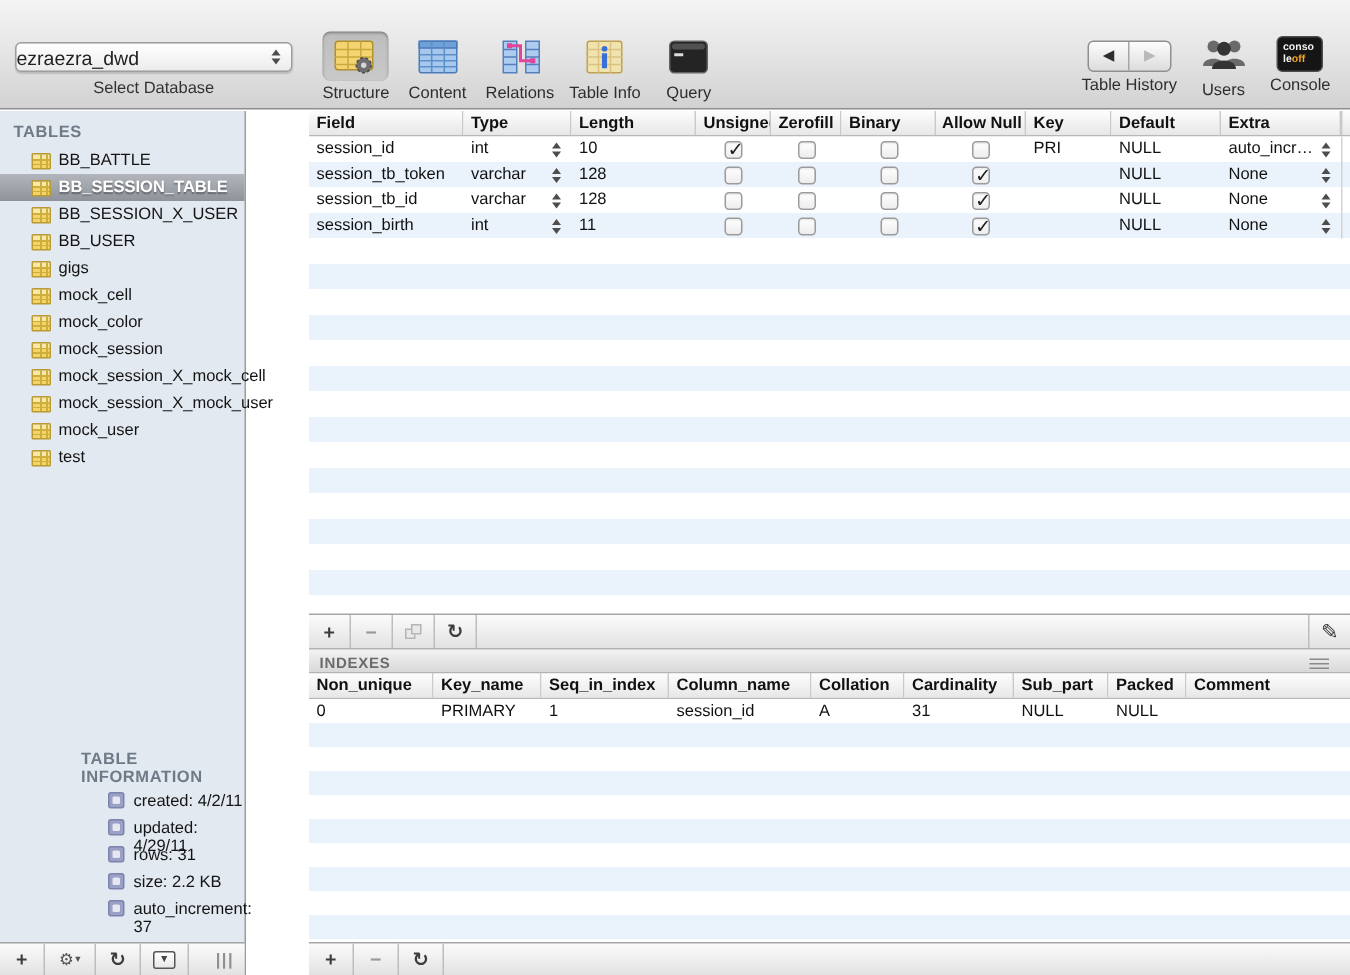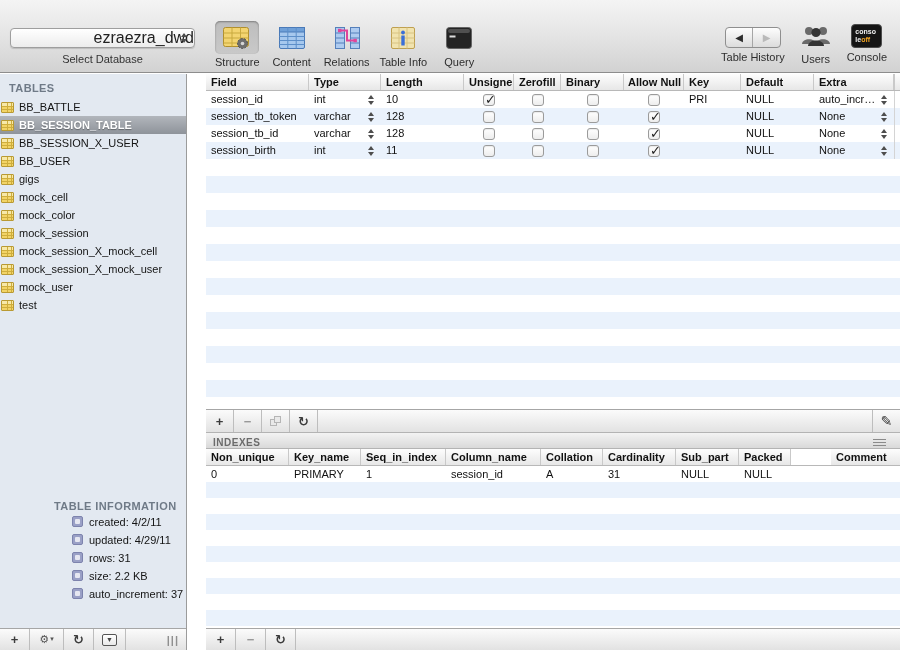--- a/index.html
+++ b/index.html
@@ -34,21 +34,21 @@
   }
 
   
   .db-area { position:absolute; top:22px; left:0; width:205px; }
   .db-select {
     margin:6px 10px 0 10px; height:20px; border:1px solid #9e9e9e; border-radius:4px;
     background:linear-gradient(#ffffff,#ececec);
     box-shadow:0 1px 1px rgba(0,0,0,.15);
     display:flex; align-items:center; position:relative;
   }
-  .db-select .db-value { flex:1; text-align:right; font-size:16px; color:#222; }
+  .db-select .db-value { flex:1; text-align:left; font-size:13px; color:#222; }
   .db-select .stepper { position:absolute; right:7px; top:4px; }
   .db-caption { text-align:center; margin-top:5px; font-size:11px; color:#333; }
 
   .stepper { display:inline-flex; flex-direction:column; gap:2px; align-items:center; }
   .stepper .up { width:0; height:0; border-left:3px solid transparent; border-right:3px solid transparent; border-bottom:4px solid #4d4d4d; }
   .stepper .dn { width:0; height:0; border-left:3px solid transparent; border-right:3px solid transparent; border-top:4px solid #4d4d4d; }
 
   
   .tabs { position:absolute; top:21px; left:210px; display:flex; align-items:flex-start; }
   .tab { display:flex; flex-direction:column; align-items:center; padding:0 5px; cursor:default; }
@@ -76,28 +76,28 @@
   .console-ic {
     width:31px; height:24px; margin-top:3px; background:#151515; border-radius:4px;
     border:1px solid #4c4c4c; color:#f2f2f2;
     font-size:7px; font-weight:bold; line-height:8px; padding:3px 0 0 3px;
     letter-spacing:0; font-family:"Liberation Sans",sans-serif;
   }
   .console-ic .off { color:#f5a623; }
 
   
   .sidebar {
-    position:absolute; top:74px; left:0; width:187px; bottom:0;
+    position:absolute; top:74px; left:0; width:164px; bottom:0;
     background:#e3e9f1; border-right:1px solid #9b9b9b;
   }
   .side-header {
     padding:8px 0 4px 9px; font-size:11px; font-weight:bold;
     color:#6f7a87; letter-spacing:.4px;
   }
-  .side-row { height:18px; display:flex; align-items:center; padding-left:1px; color:#141414; white-space:nowrap; }
+  .side-row { height:18px; display:flex; align-items:center; padding-left:21px; color:#141414; white-space:nowrap; }
   .side-row .side-label { margin-left:5px; font-size:11px; }
   .side-row.selected {
     background:linear-gradient(#b2b6bc,#8e939a);
     color:#fff; font-weight:bold; text-shadow:0 1px 1px rgba(0,0,0,.35);
   }
   .tbl-icon {
     width:13px; height:11px; flex:0 0 13px; border:1px solid #b99a33; border-radius:1px;
     background:
       linear-gradient(to right, transparent 5px, #cfae3d 5px, #cfae3d 6px, transparent 6px, transparent 9px, #cfae3d 9px, #cfae3d 10px, transparent 10px),
       linear-gradient(to bottom, #f7e9a9 0 3px, #cfae3d 3px 4px, #f2d467 4px 6px, #cfae3d 6px 7px, #f2d467 7px 100%);
@@ -202,21 +202,21 @@
     position:absolute; top:17px; left:0; right:0; bottom:0;
     background:repeating-linear-gradient(to bottom,#ffffff 0 16px,#eaf2fc 16px 32px);
     overflow:hidden;
   }
   .indexes-body .grid-row { height:16px; }
   .indexes-body .cell { line-height:16px; }
 
   
   .ic0{width:83px}.ic1{width:72px}.ic2{width:85px}.ic3{width:95px}.ic4{width:62px}
   .ic5{width:73px}.ic6{width:63px}.ic7{width:52px}.ic8{flex:1}
-  .ghcell.ic8 { border-right:none;margin-left:40px; }
+  .ghcell.ic8 { border-right:none; }
 
   .main-bottom { position:absolute; left:0; right:0; bottom:0; height:22px; }
 </style>
 </head>
 <body>
 
 <div class="header">
 
   <div class="db-area">
     <div class="db-select">

